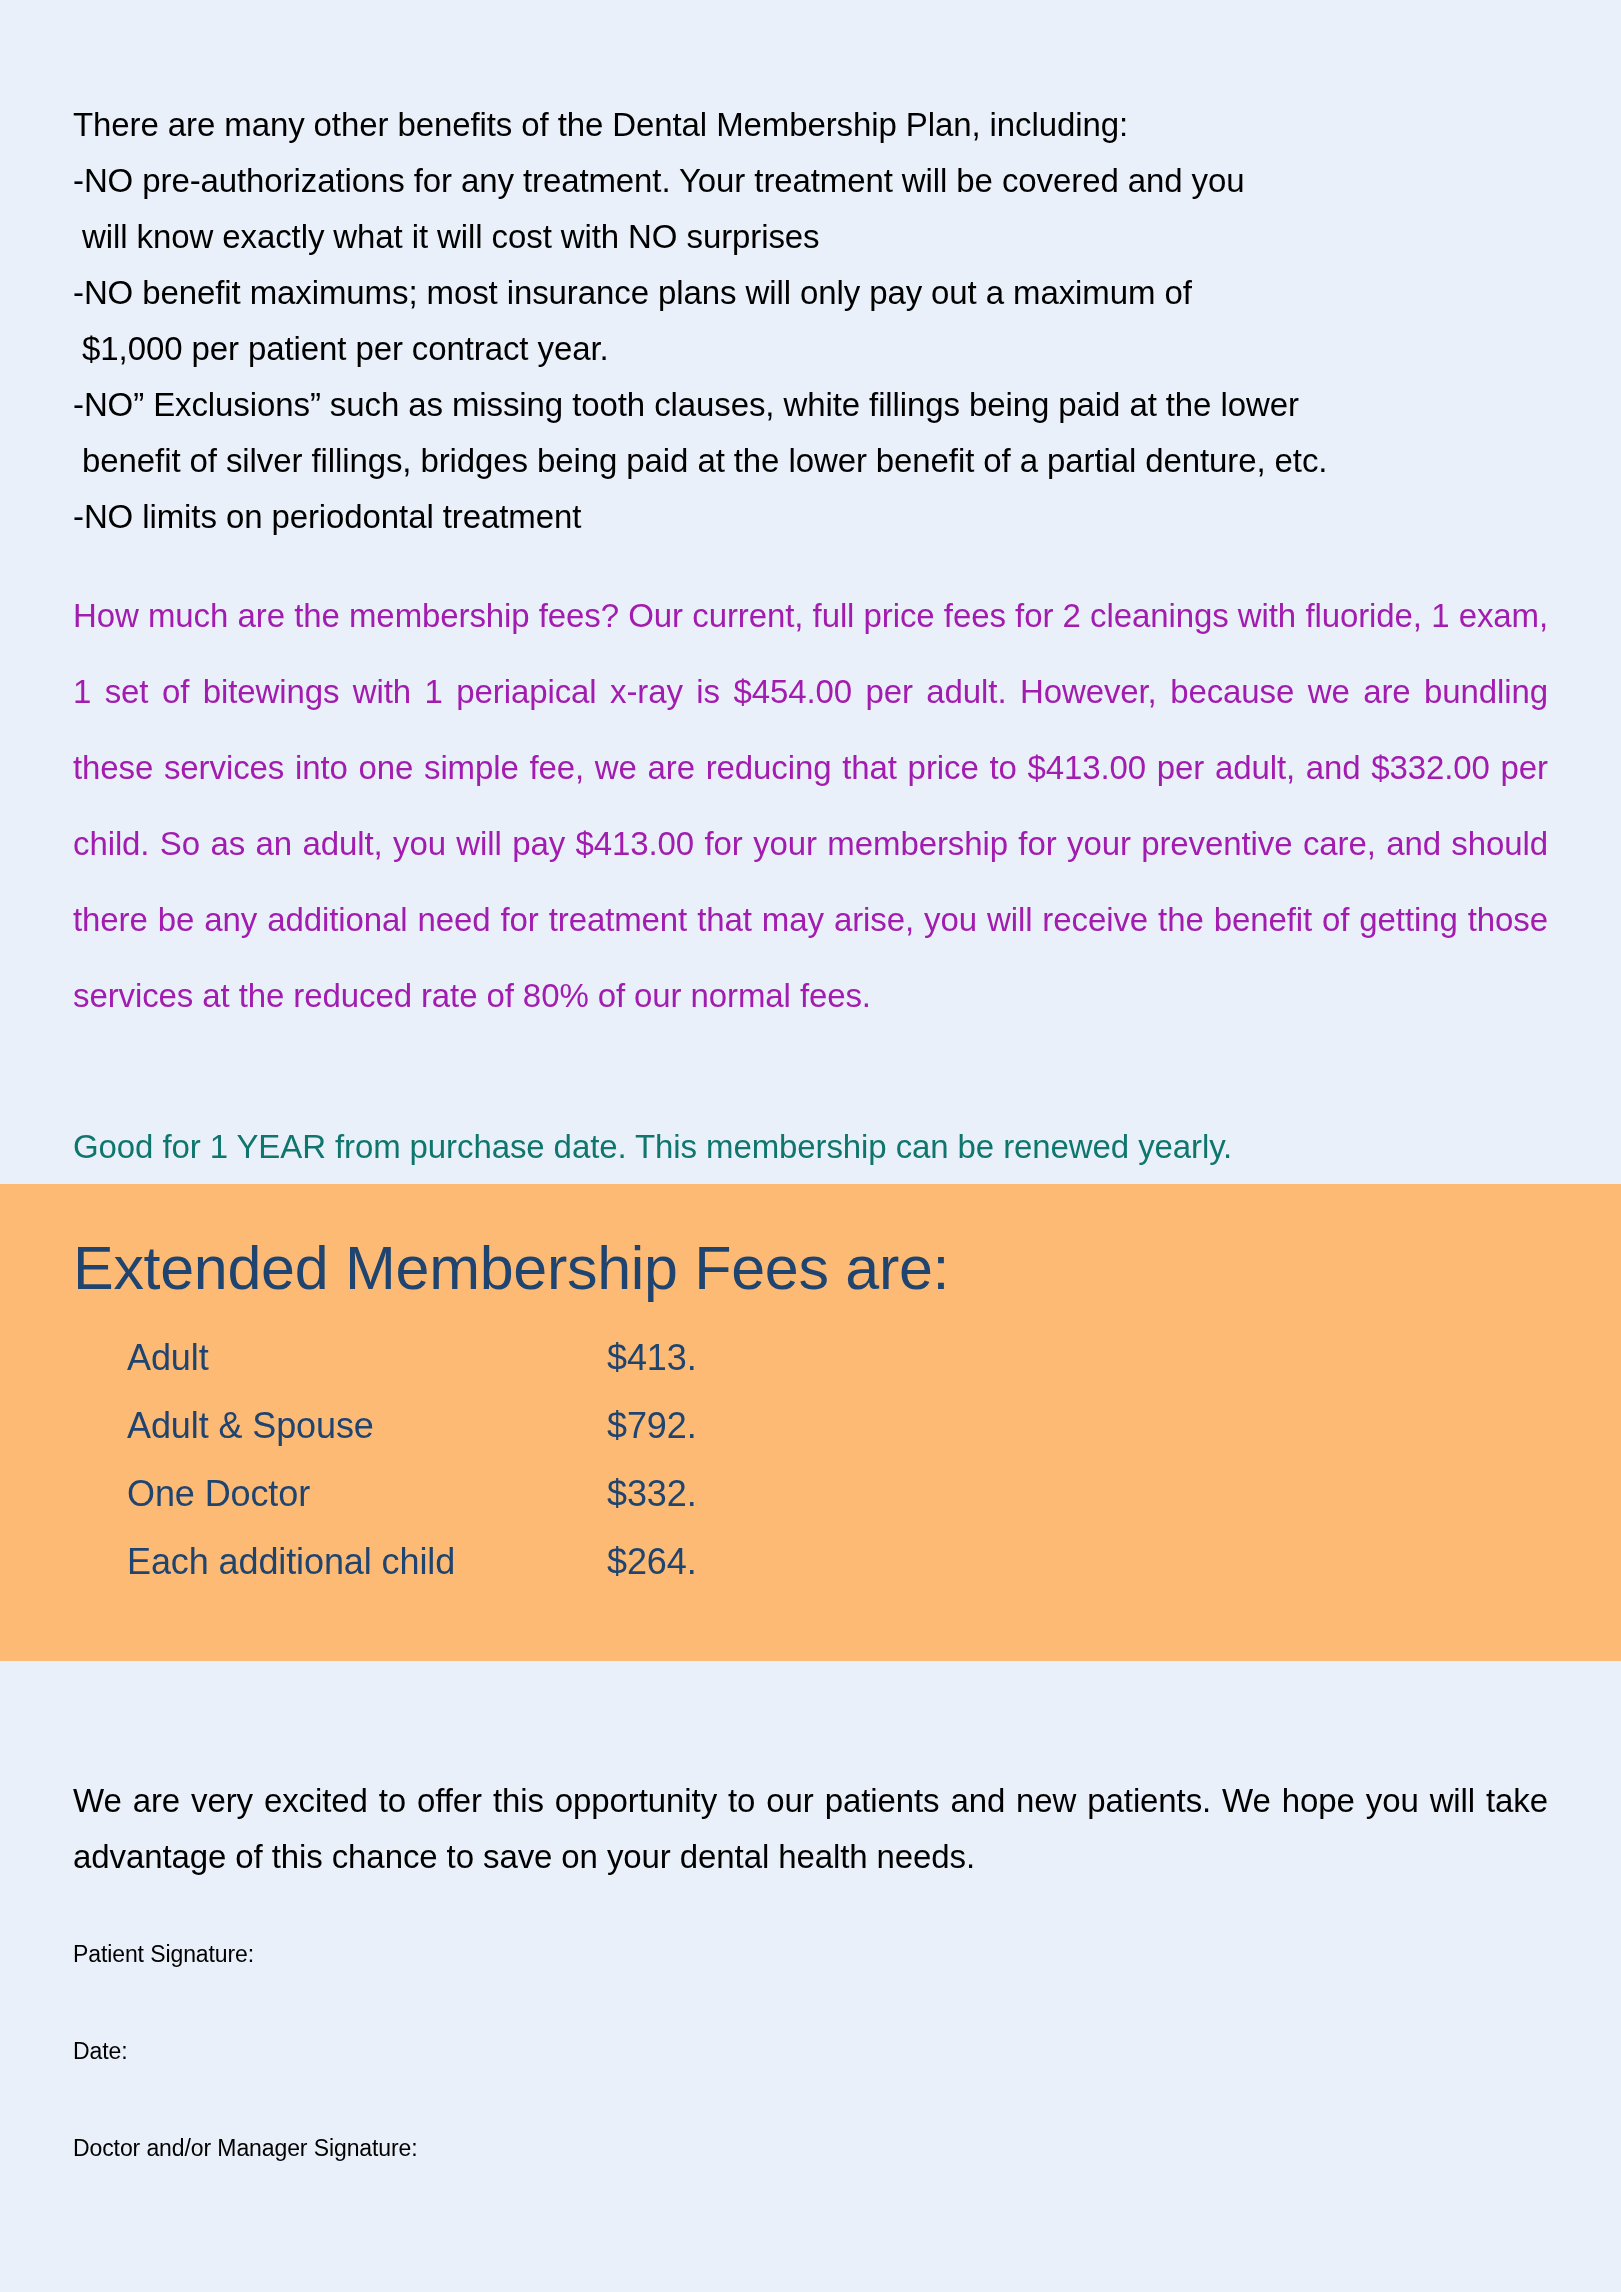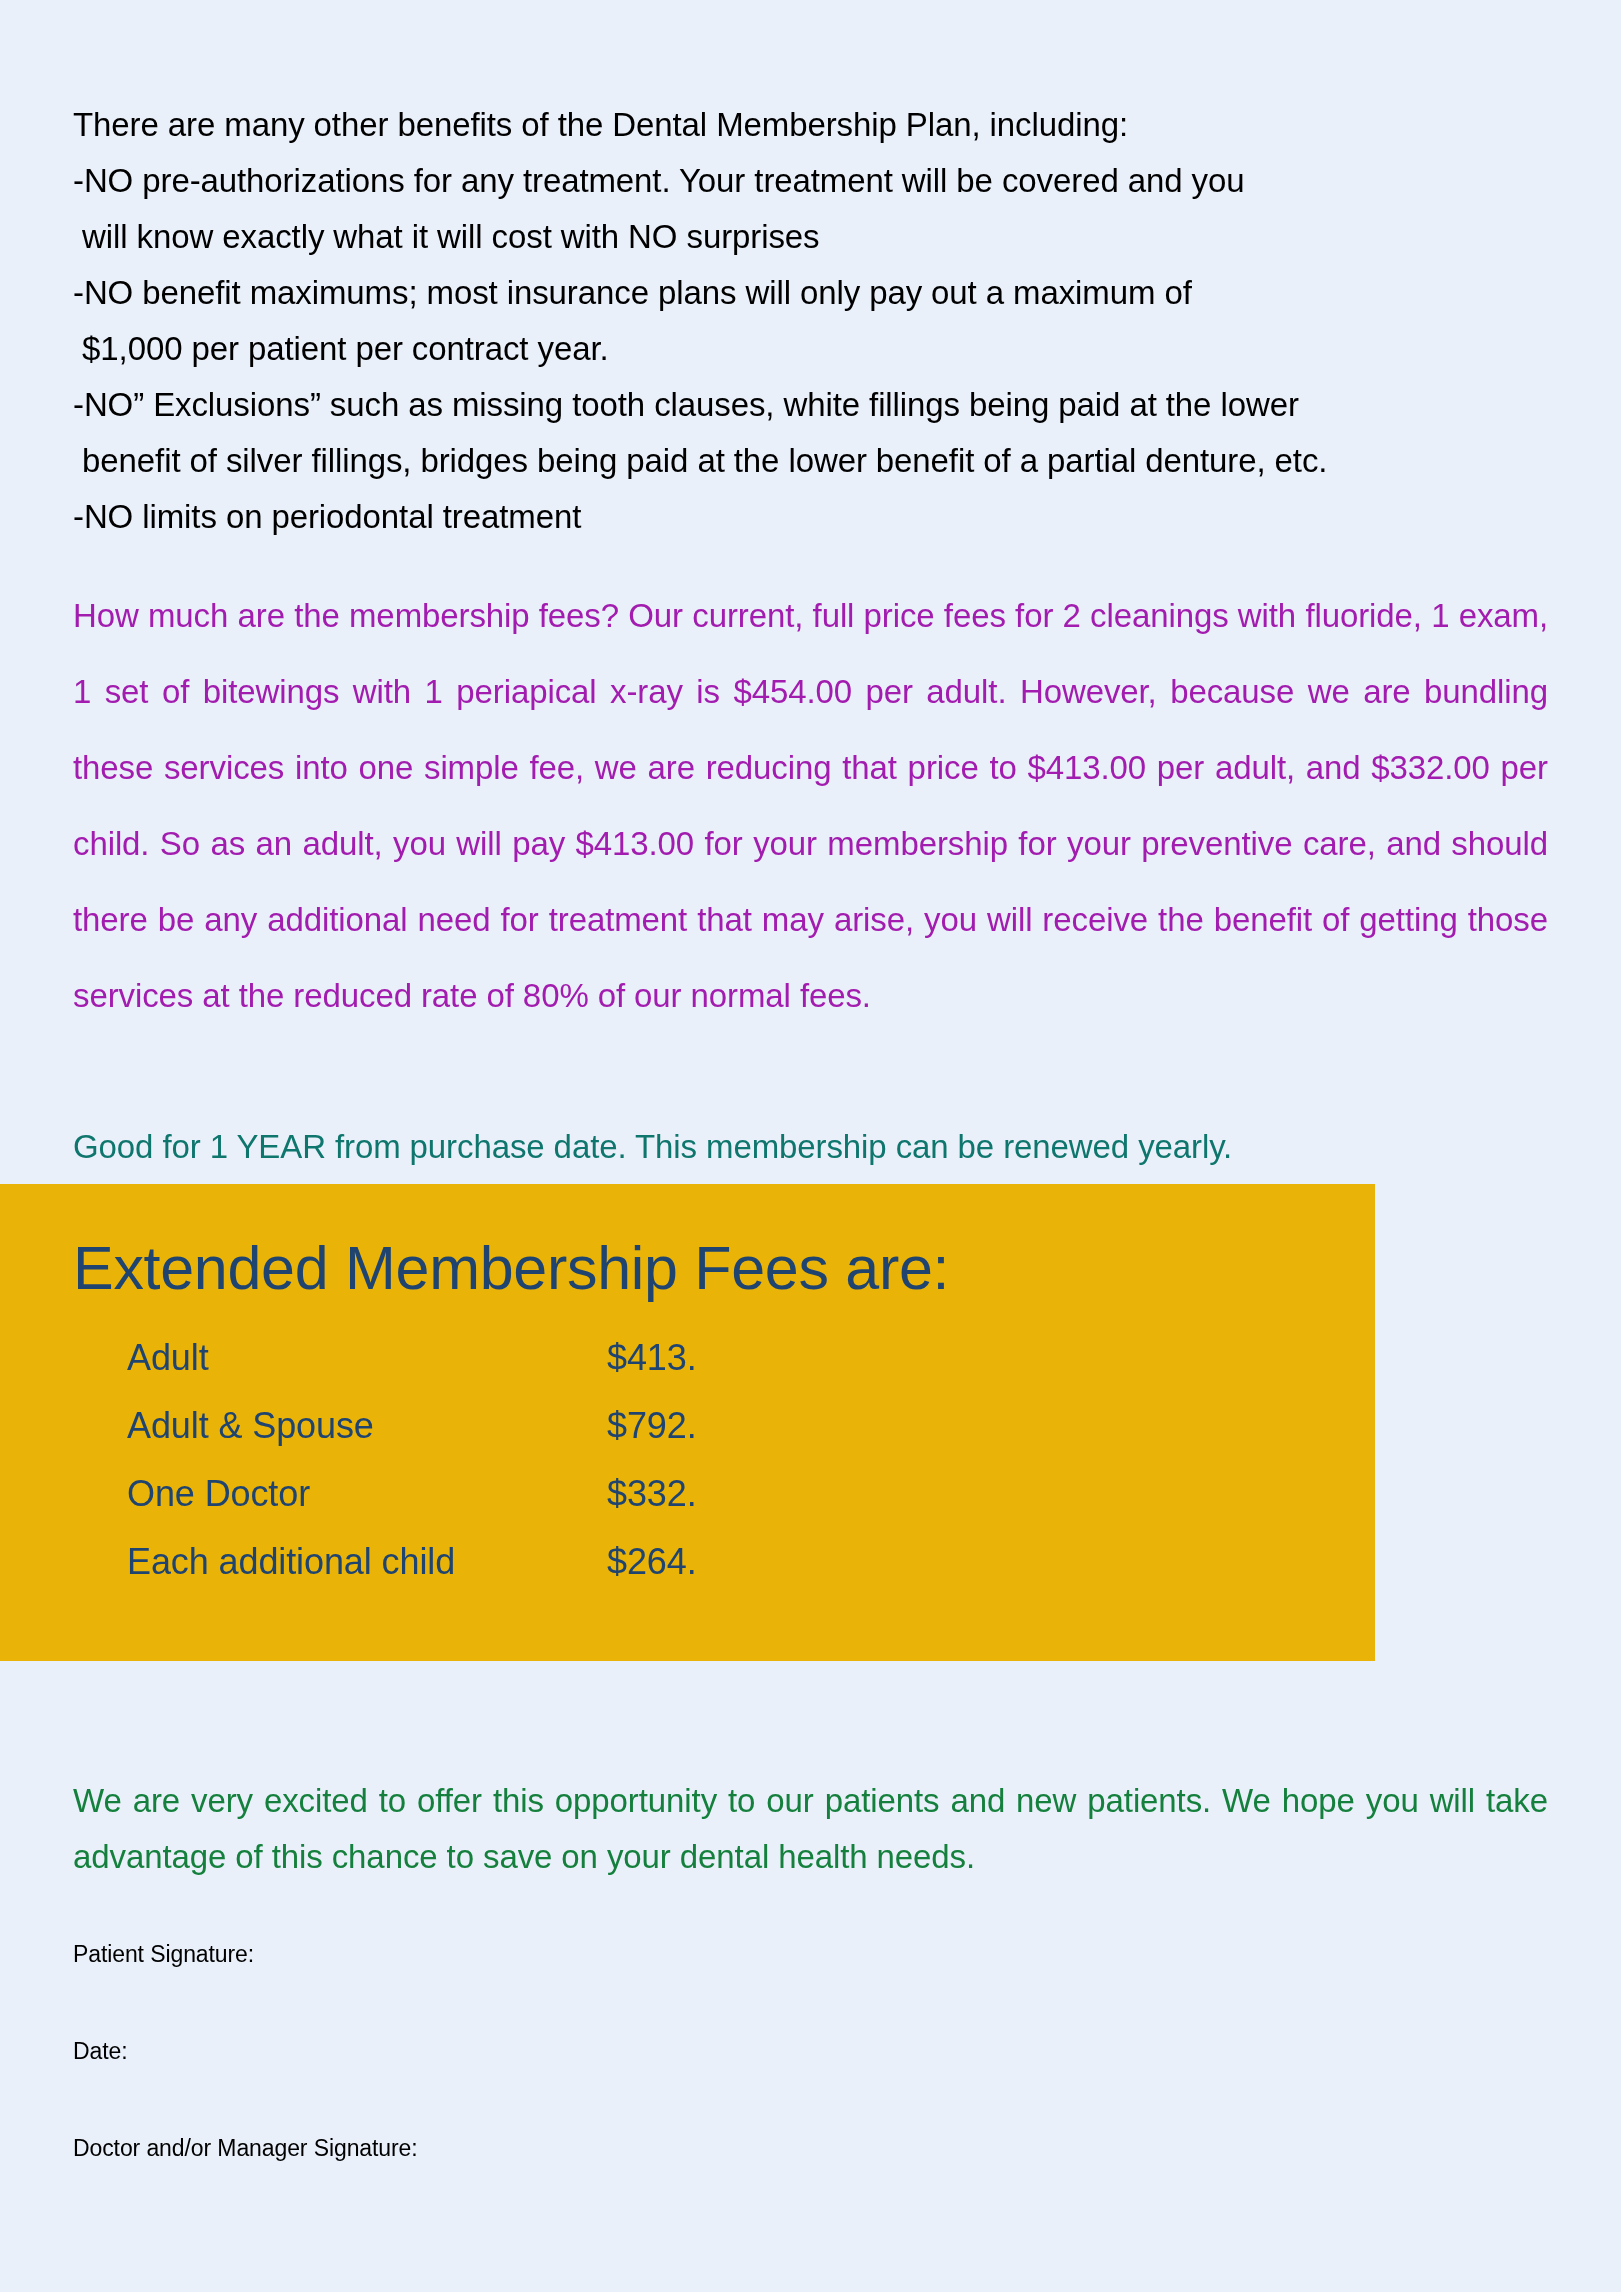--- a/index.html
+++ b/index.html
@@ -57,23 +57,23 @@
     line-height: 56px;
     margin-top: 85px;
     letter-spacing: -0.1px;
   }
 
   
   .fee-band {
     position: absolute;
     left: 0;
     top: 1184px;
-    width: 1375px;
+    width: 1621px;
     height: 477px;
-    background: #eab308;
+    background: #fdba74;
     box-sizing: border-box;
     padding: 47px 73px 12px 73px;
   }
 
   .fee-title {
     color: #1f4470;
     font-size: 61px;
     line-height: 75px;
     font-weight: normal;
     margin: 0 0 18px 0;
@@ -103,21 +103,21 @@
     position: absolute;
     left: 0;
     top: 1661px;
     width: 1621px;
     background: #e9f0f9;
     padding: 79px 73px 0 73px;
     box-sizing: border-box;
   }
 
   .closing-para {
-    color: #15803d;
+    color: #000000;
     font-size: 33px;
     line-height: 56px;
     text-align: justify;
     text-justify: inter-word;
     max-width: 1476px;
     letter-spacing: -0.1px;
   }
 
   .sig-line {
     color: #000000;

